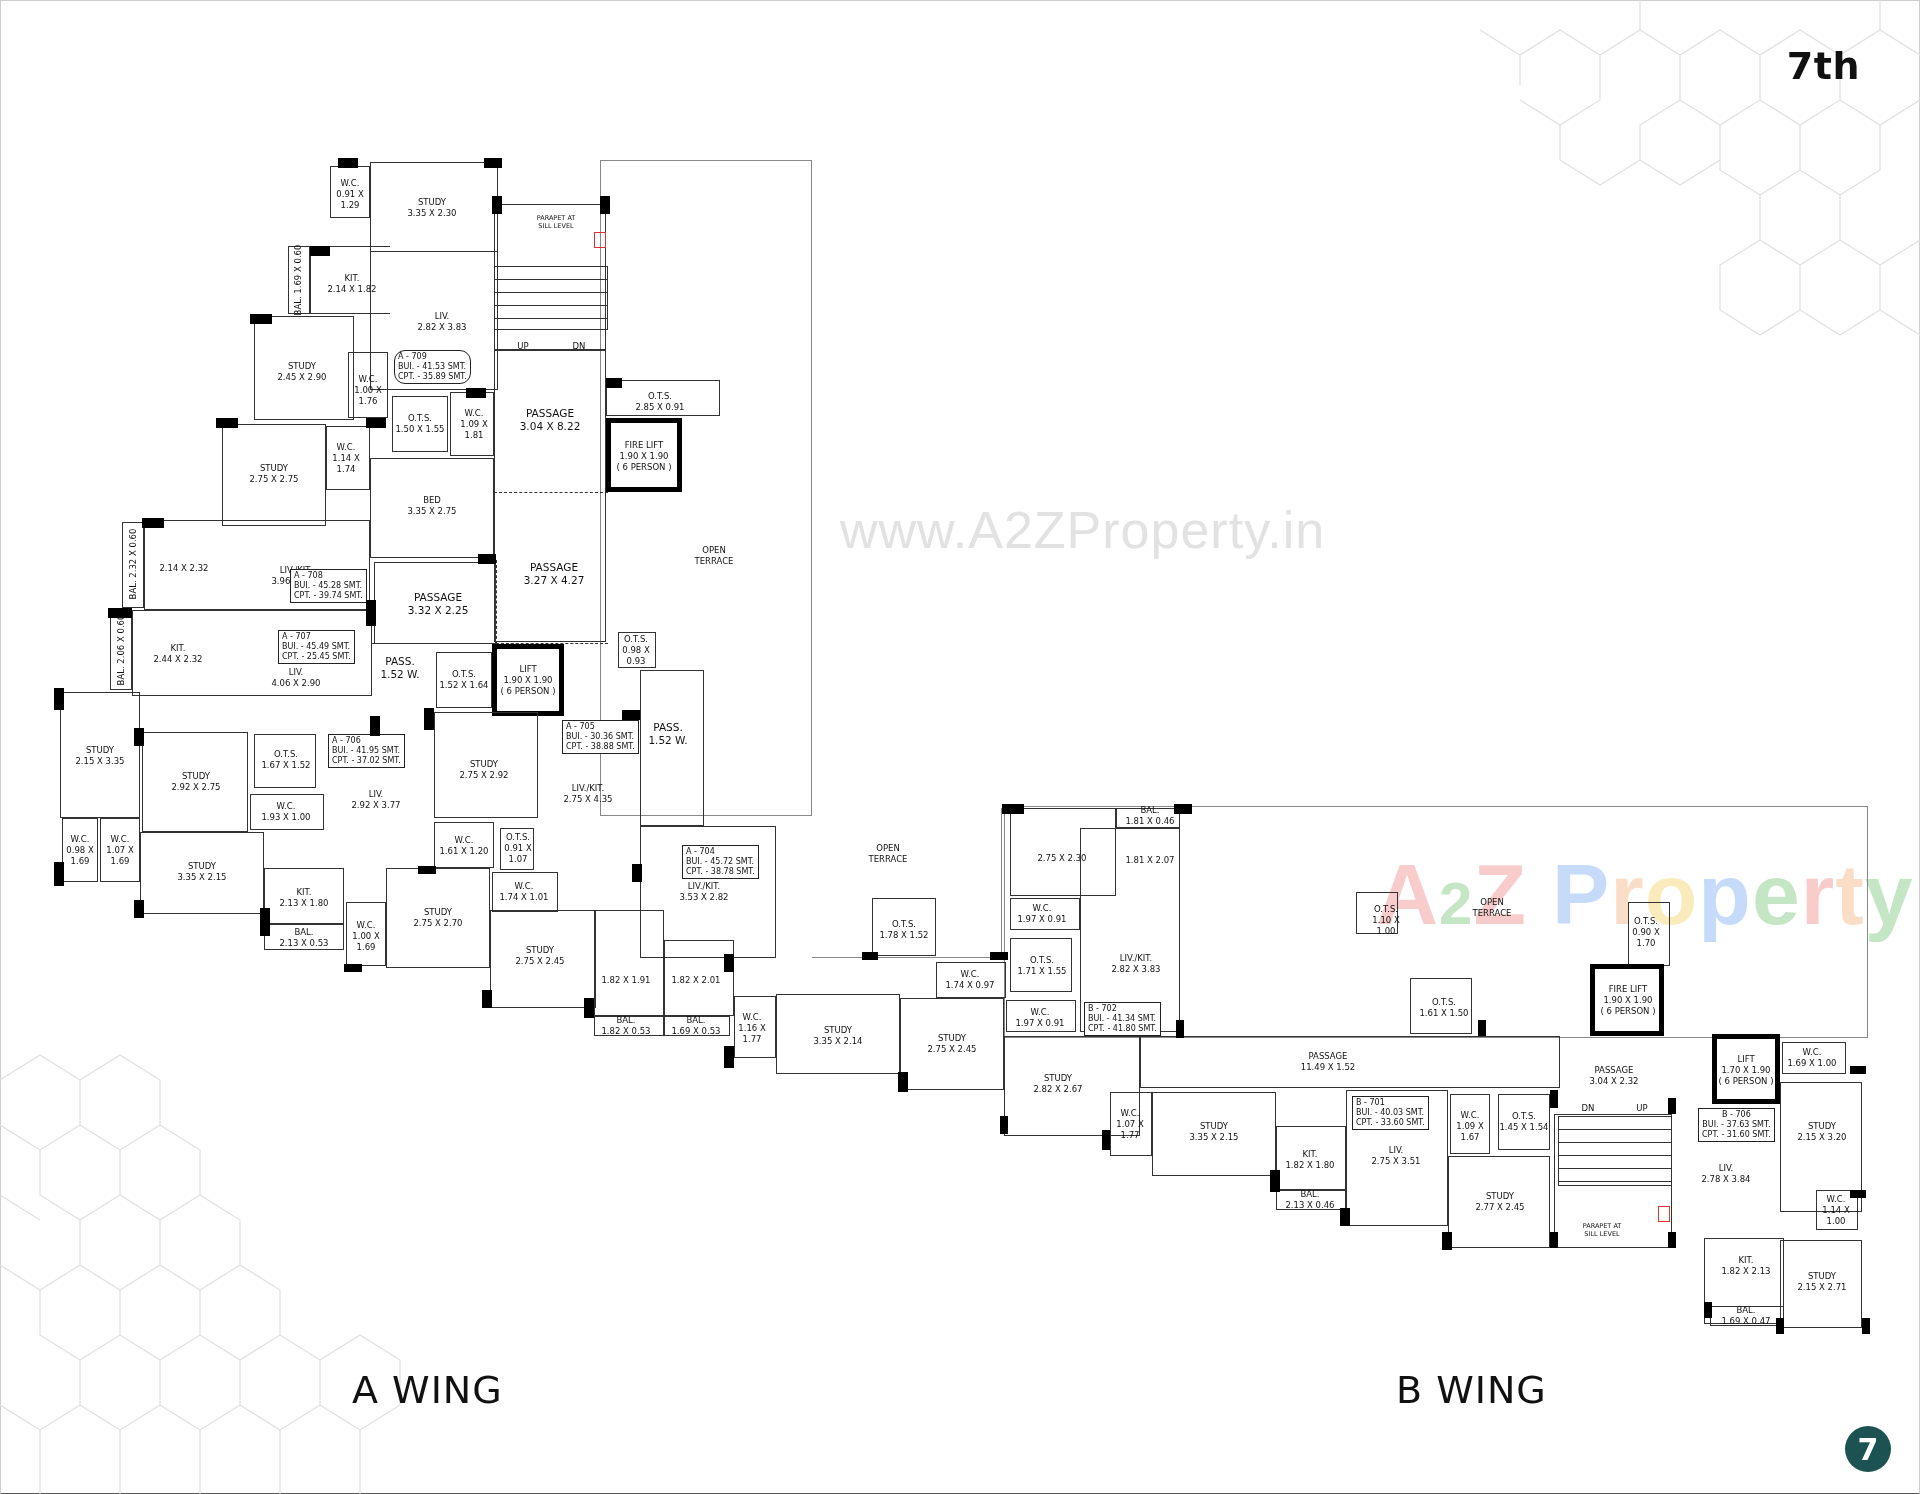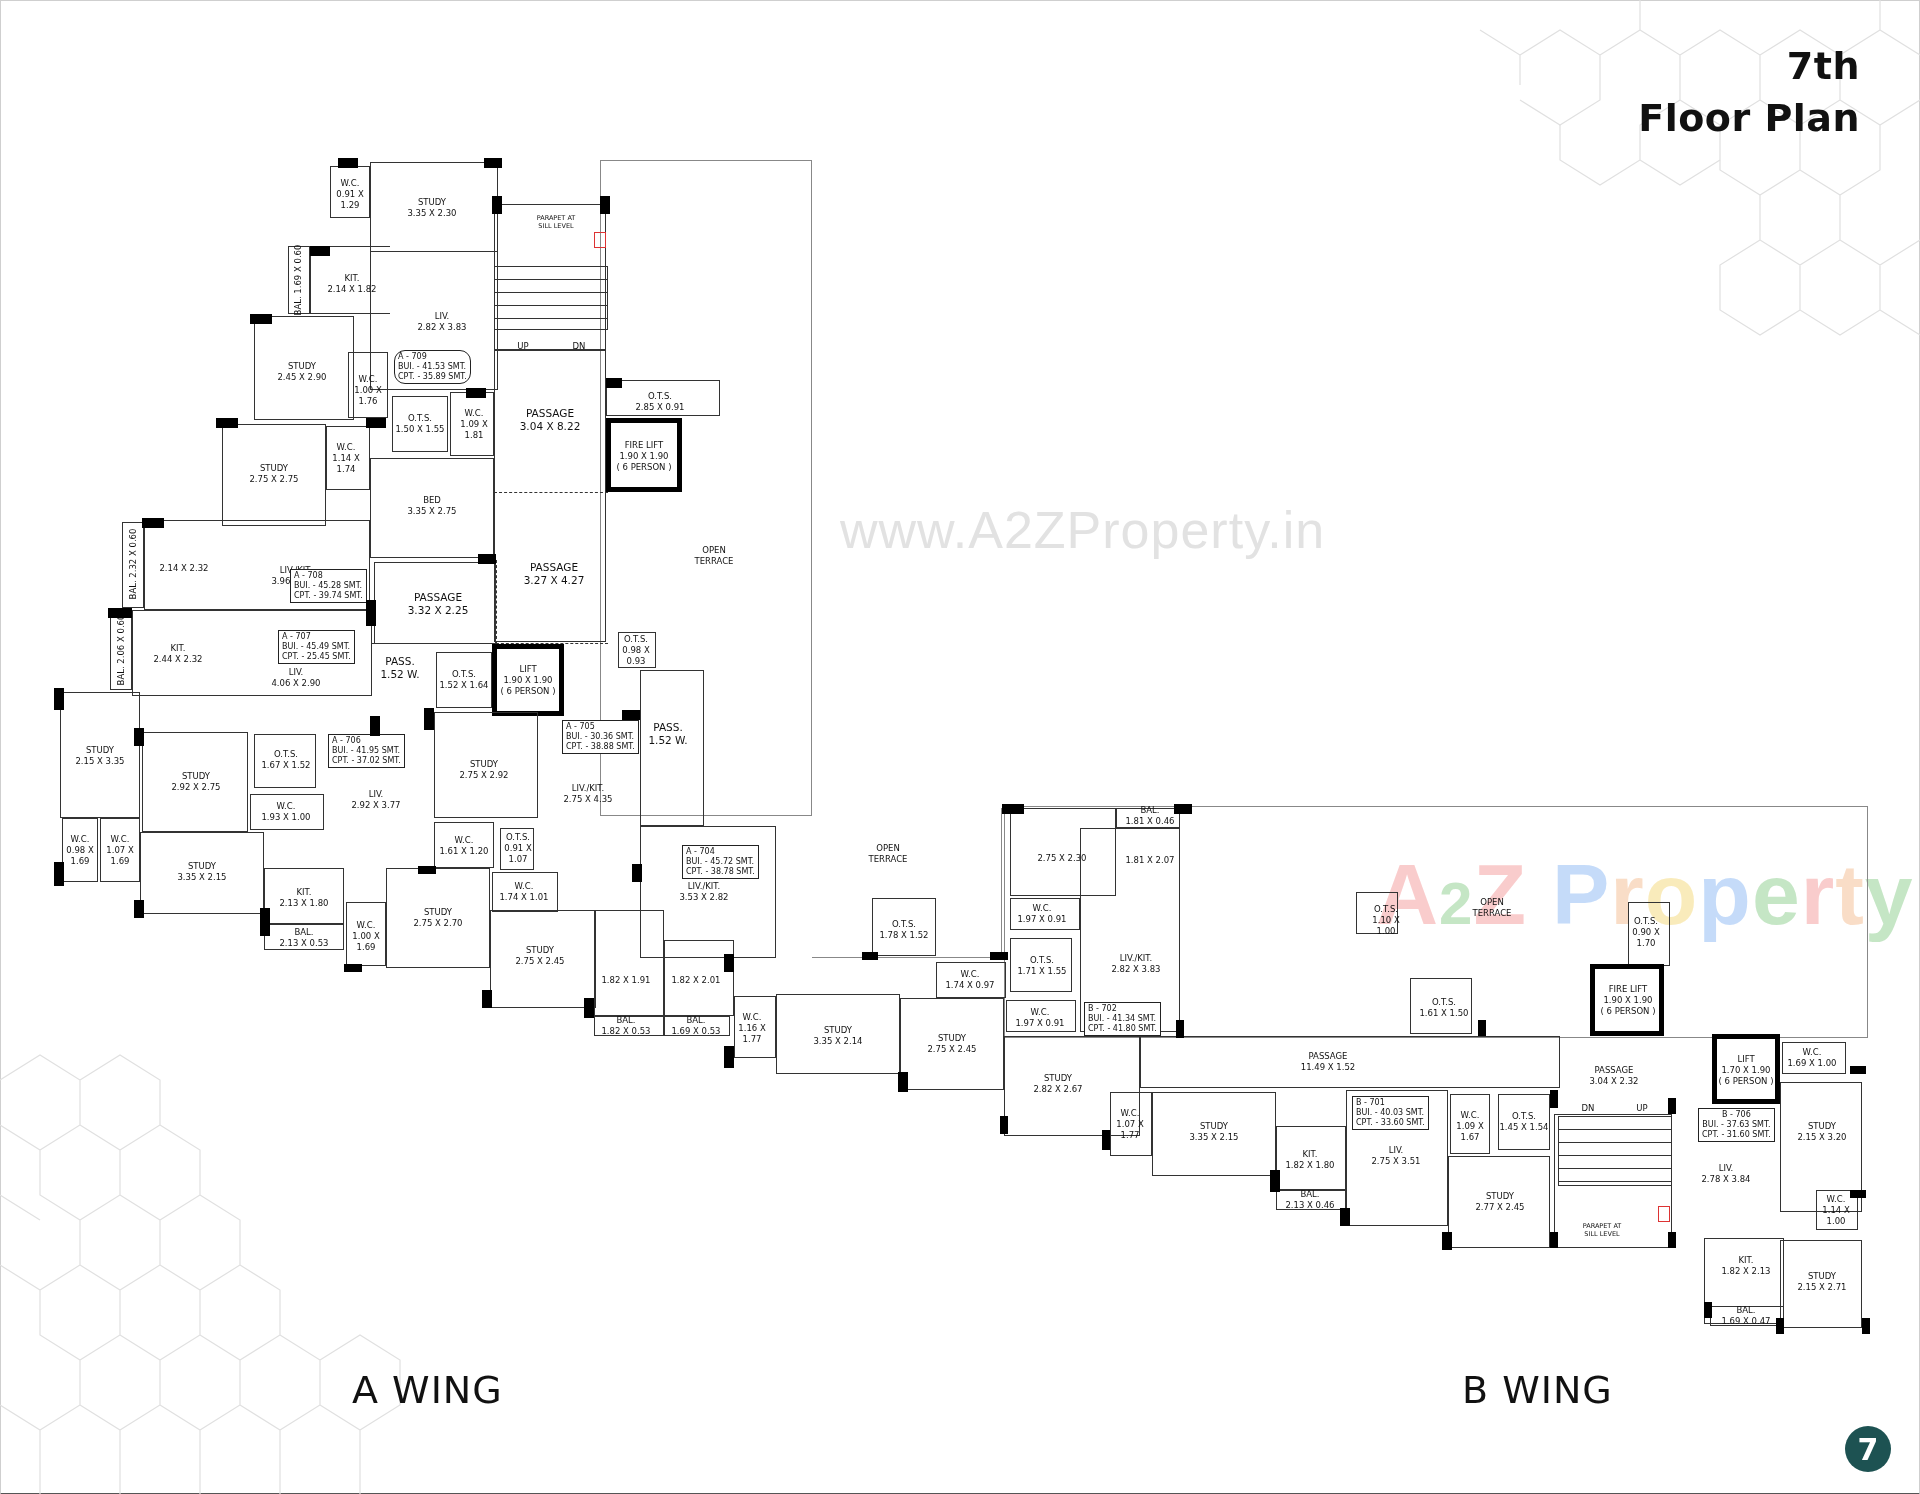--- a/index.html
+++ b/index.html
@@ -37,21 +37,20 @@
   </g>
 </svg>
 <svg class="bg-pattern" style="left:0;top:1040px;" width="420" height="454" viewBox="0 0 420 454">
   <g stroke="#e0e0e0" stroke-width="1.2" fill="none">
     <path d="M0 40 L40 15 L80 40 L80 85 L40 110 L0 85 M80 40 L120 15 L160 40 L160 85 L120 110 L80 85 M40 110 L40 155 L80 180 L120 155 L120 110 M0 155 L40 180 M120 155 L160 180 L200 155 L200 110 L160 85 M80 180 L80 225 L40 250 L0 225 M80 225 L120 250 L160 225 L160 180 M40 250 L40 295 L80 320 L120 295 L120 250 M160 225 L200 250 L240 225 L240 180 L200 155 M120 295 L160 320 L200 295 L200 250 M80 320 L80 365 L40 390 L0 365 M80 365 L120 390 L160 365 L160 320 M200 295 L240 320 L280 295 L280 250 L240 225 M160 365 L200 390 L240 365 L240 320 M40 390 L40 454 M120 390 L120 454 M200 390 L200 454 M240 365 L280 390 L320 365 L320 320 L280 295 M280 390 L280 454 M320 365 L360 390 L400 365 L400 320 L360 295 L320 320 M360 390 L360 454"></path>
   </g>
 </svg>
 
 <div class="title">
   <div>7th</div>
-  <div>Floor Plan</div>
 </div>
 
 <div class="watermark-url">www.A2ZProperty.in</div>
 <div class="watermark-logo">
   <span style="color:#f07070;">A</span><span style="color:#5cb85c;font-size:60px;">2</span><span style="color:#f07070;">Z</span> <span style="color:#5b9bf0;">P</span><span style="color:#f0a060;">r</span><span style="color:#f0c840;">o</span><span style="color:#5b9bf0;">p</span><span style="color:#5cb85c;">e</span><span style="color:#f07070;">r</span><span style="color:#f0a060;">t</span><span style="color:#5cb85c;">y</span>
 </div>
 
 <div class="plan">
 
   <div class="room thin" style="left:600px;top:160px;width:212px;height:656px;"></div>
@@ -374,15 +373,15 @@
   <div class="col" style="left:1668px;top:1098px;width:8px;height:16px;"></div>
   <div class="col" style="left:1668px;top:1232px;width:8px;height:16px;"></div>
   <div class="col" style="left:1850px;top:1066px;width:16px;height:8px;"></div>
   <div class="col" style="left:1850px;top:1190px;width:16px;height:8px;"></div>
   <div class="col" style="left:1704px;top:1302px;width:8px;height:16px;"></div>
   <div class="col" style="left:1776px;top:1318px;width:8px;height:16px;"></div>
   <div class="col" style="left:1862px;top:1318px;width:8px;height:16px;"></div>
 </div>
 
 <div class="wing-label" style="left:352px;top:1368px;">A WING</div>
-<div class="wing-label" style="left:1462px;top:1368px;text-align:center;">B WING</div>
+<div class="wing-label" style="left:1396px;top:1368px;text-align:center;">B WING</div>
 
 <div class="page-badge">7</div>
 
 </body></html>

